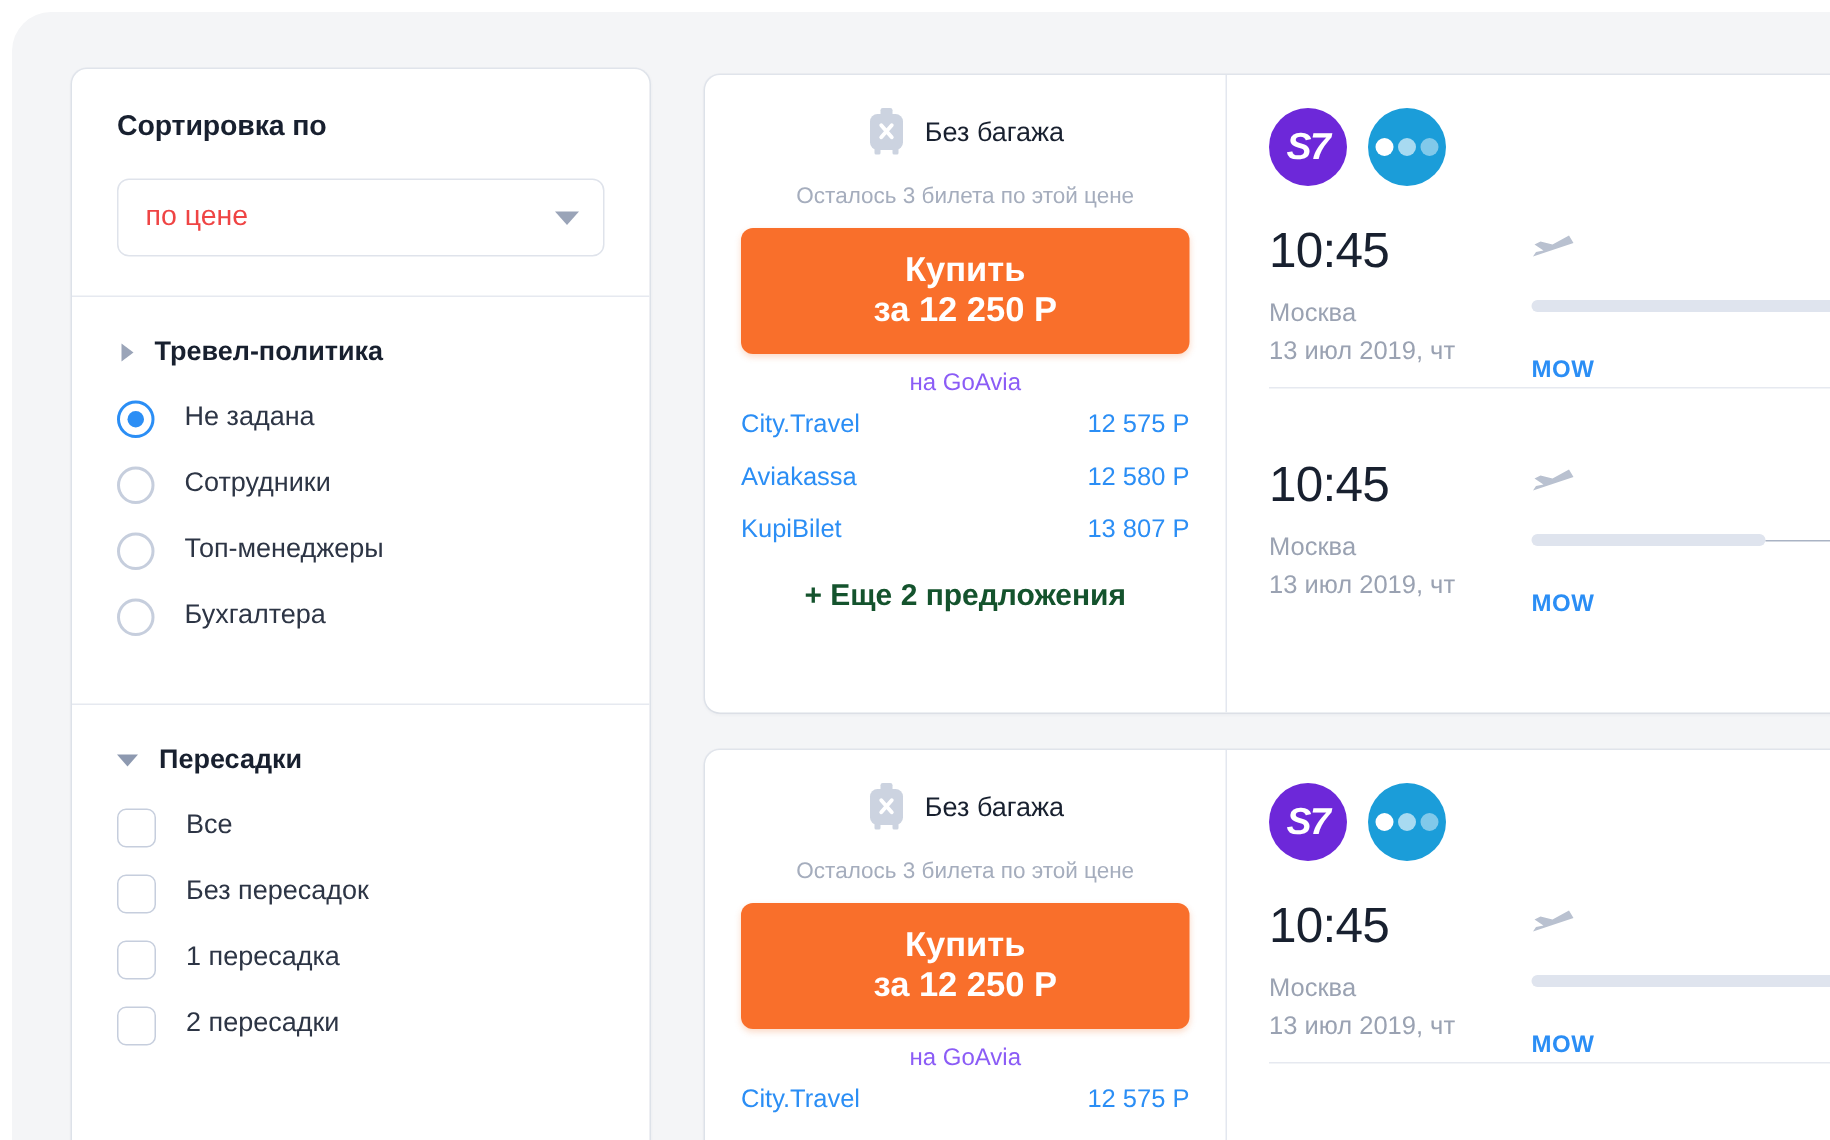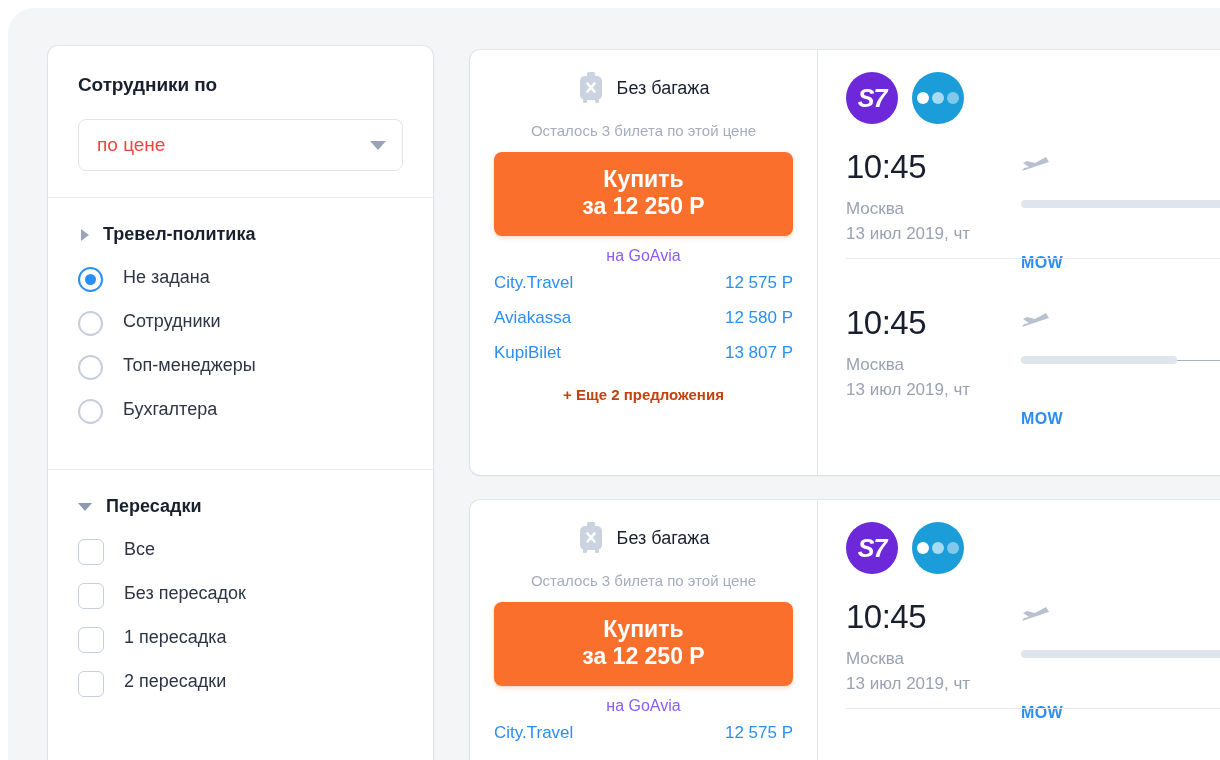--- a/index.html
+++ b/index.html
@@ -129,22 +129,22 @@
     box-shadow: 0 2px 4px rgba(240,110,40,.25);
   }
   .buy-line1 { font-size: 23px; font-weight: bold; line-height: 1.18; }
   .buy-line2 { font-size: 23px; font-weight: bold; line-height: 1.18; }
   .on-agency { font-size: 16px; color: #8b5cf6; margin: 11px 0 8px 0; }
   .agency-row {
     display: flex; justify-content: space-between; align-items: flex-start;
     height: 35px; font-size: 17px; color: #2b8ef5; cursor: pointer;
   }
   .more-offers {
-    margin-top: 8px; font-size: 15px; font-weight: bold;
-    color: #c2410c; cursor: pointer;
+    margin-top: 8px; font-size: 20px; font-weight: bold;
+    color: #14532d; cursor: pointer;
   }
 
   
   .flights { flex: 1; padding: 22px 0 0 28px; position: relative; }
   .logos { display: flex; gap: 14px; margin-bottom: 26px; }
   .logo { width: 52px; height: 52px; border-radius: 50%; flex: none; position: relative; }
   .logo-s7 { background: #6d28d9; }
   .logo-s7 .s7txt {
     position: absolute; inset: 0;
     display: flex; align-items: center; justify-content: center;
@@ -171,37 +171,37 @@
   .plane-icon { position: absolute; left: 0; top: 6px; }
   .bar-wrap { position: absolute; left: 0; right: 0; top: 50px; height: 8px; }
   .bar-thick {
     position: absolute; left: 0; top: 0; height: 8px;
     background: #dfe4ee; border-radius: 4px;
   }
   .bar-thin {
     position: absolute; top: 3.5px; height: 1px; background: #aab3c4;
   }
   .seg-code {
-    position: absolute; left: 0; top: 104px;
+    position: absolute; left: 0; top: 88px;
     font-size: 16px; font-weight: bold; color: #2b8ef5;
     letter-spacing: .4px;
   }
   .seg-divider {
     position: absolute; left: 28px; right: 0; height: 1px; background: #e6e9f0;
   }
 </style>
 </head>
 <body>
 
 <div class="page-frame">
 
   <div class="sidebar">
 
     <div class="sort-block">
-      <div class="sort-title">Сотрудники по</div>
+      <div class="sort-title">Сортировка по</div>
       <div class="select-box">
         <span class="select-value">по цене</span>
         <span class="caret"></span>
       </div>
     </div>
 
     <div class="divider-h"></div>
 
     <div class="filter-block">
       <div class="filter-head">

